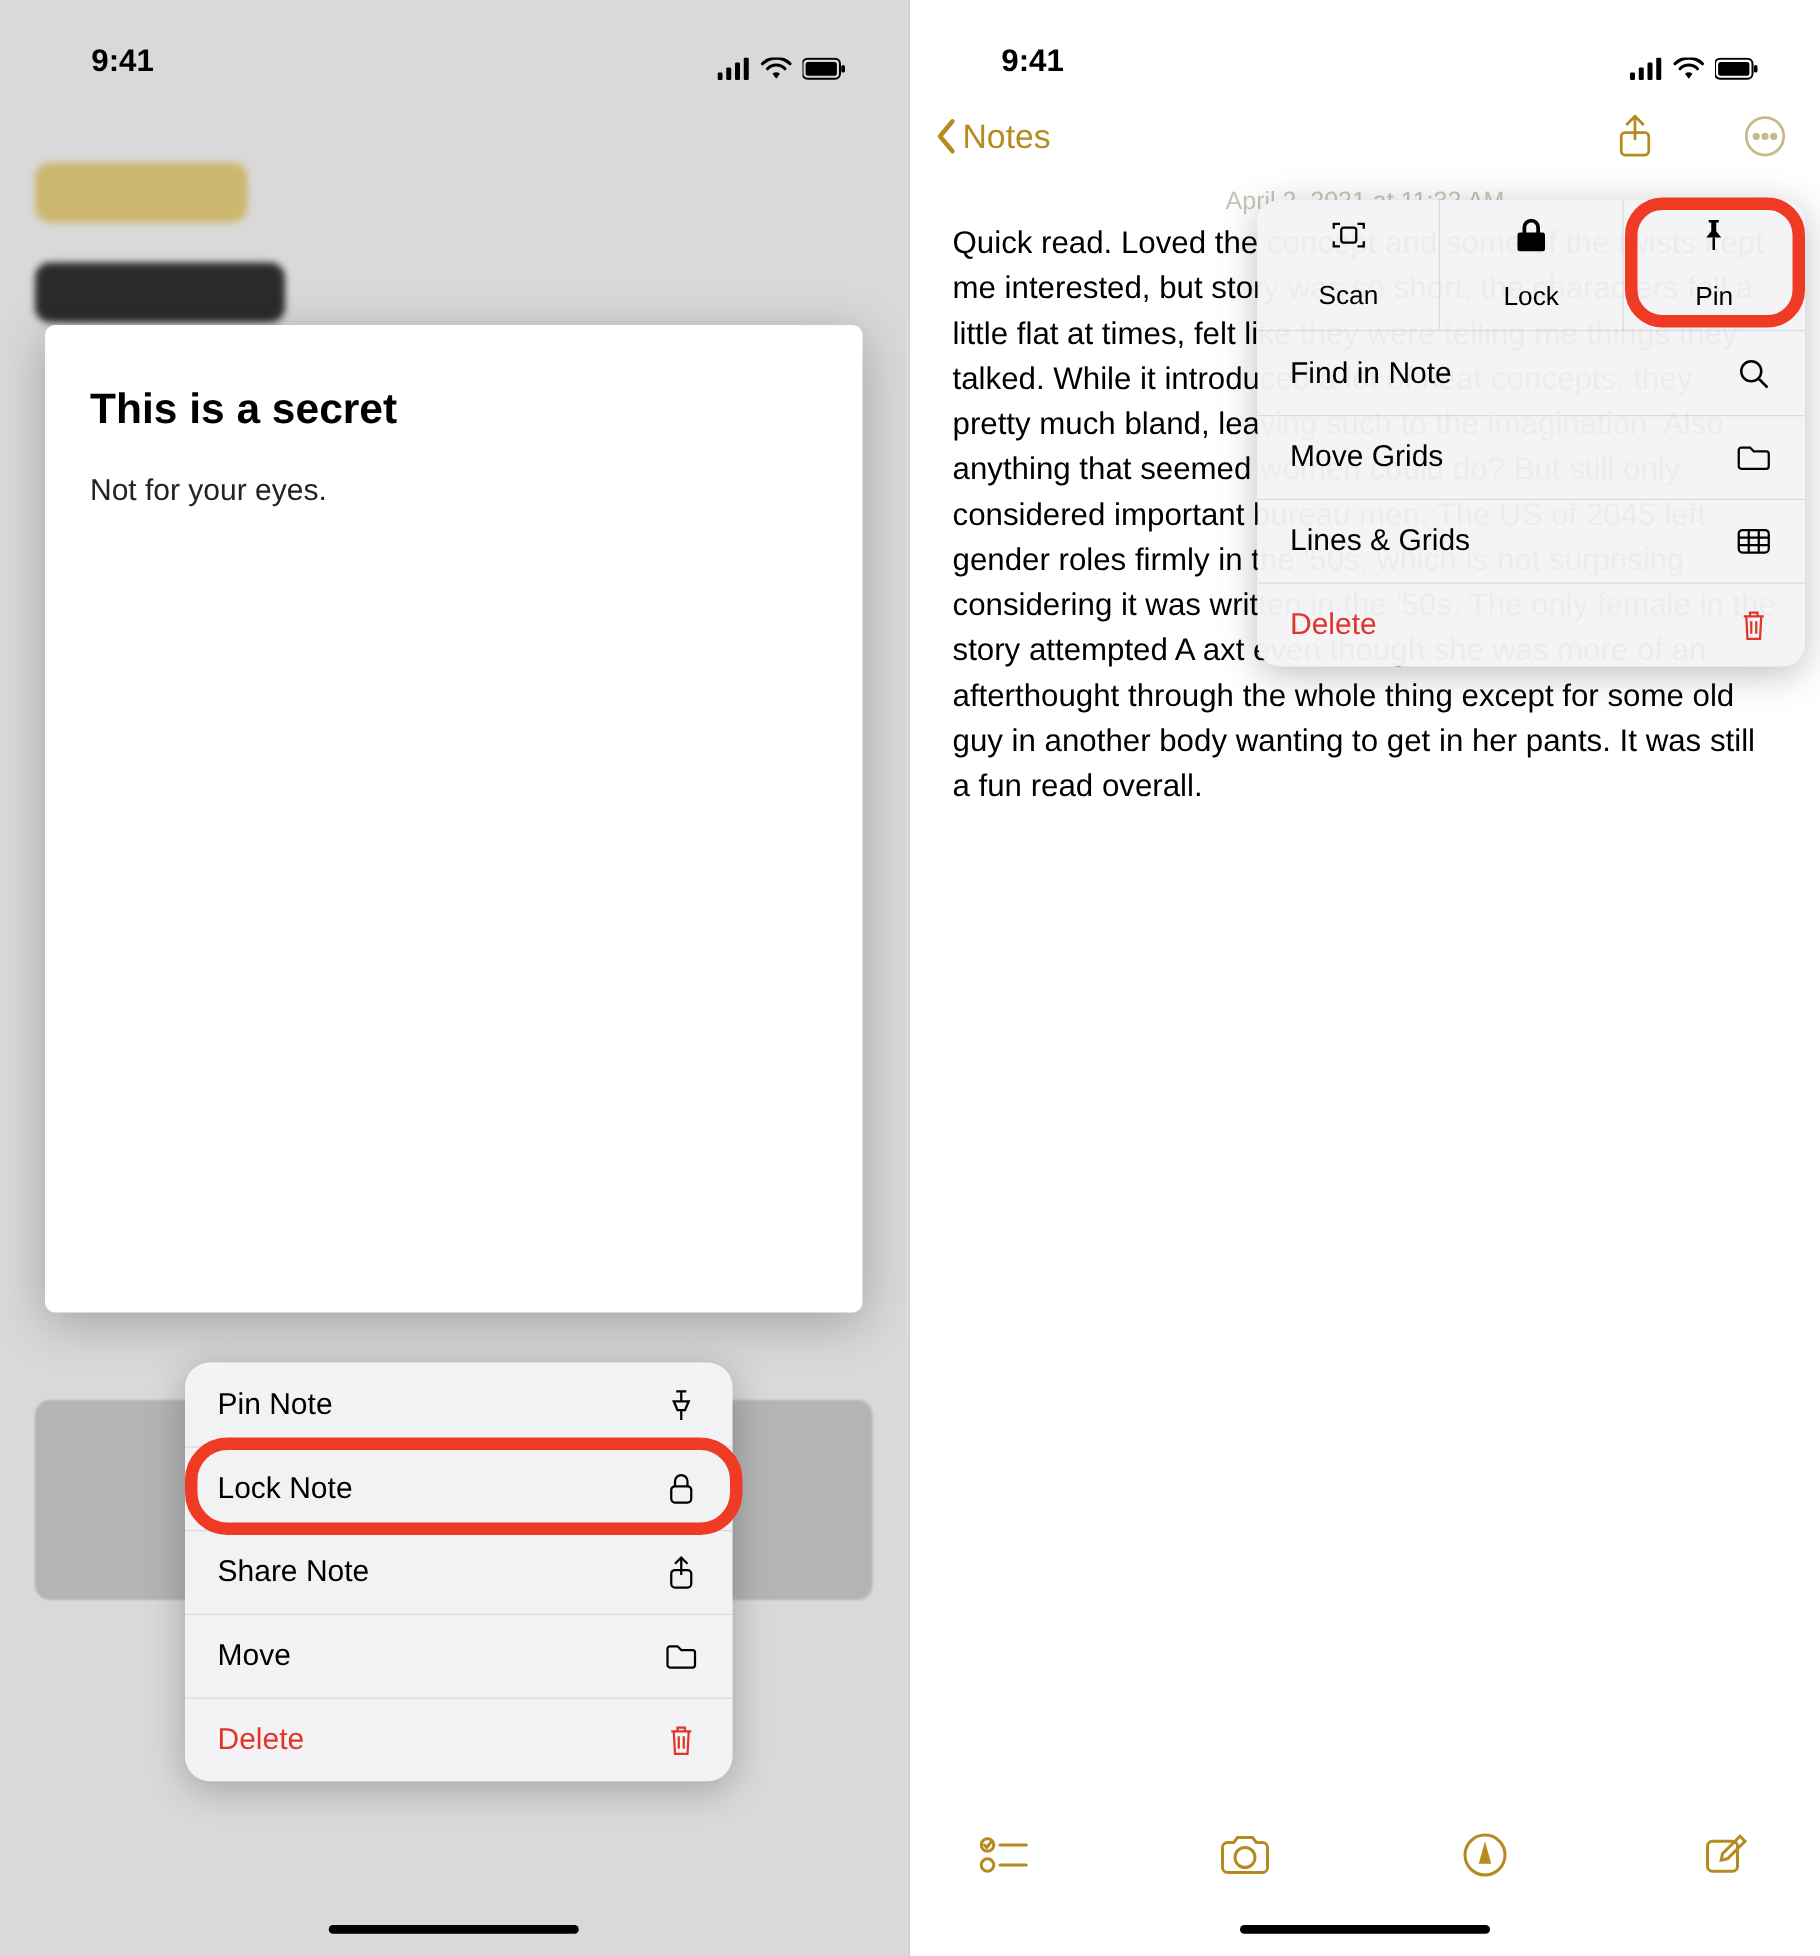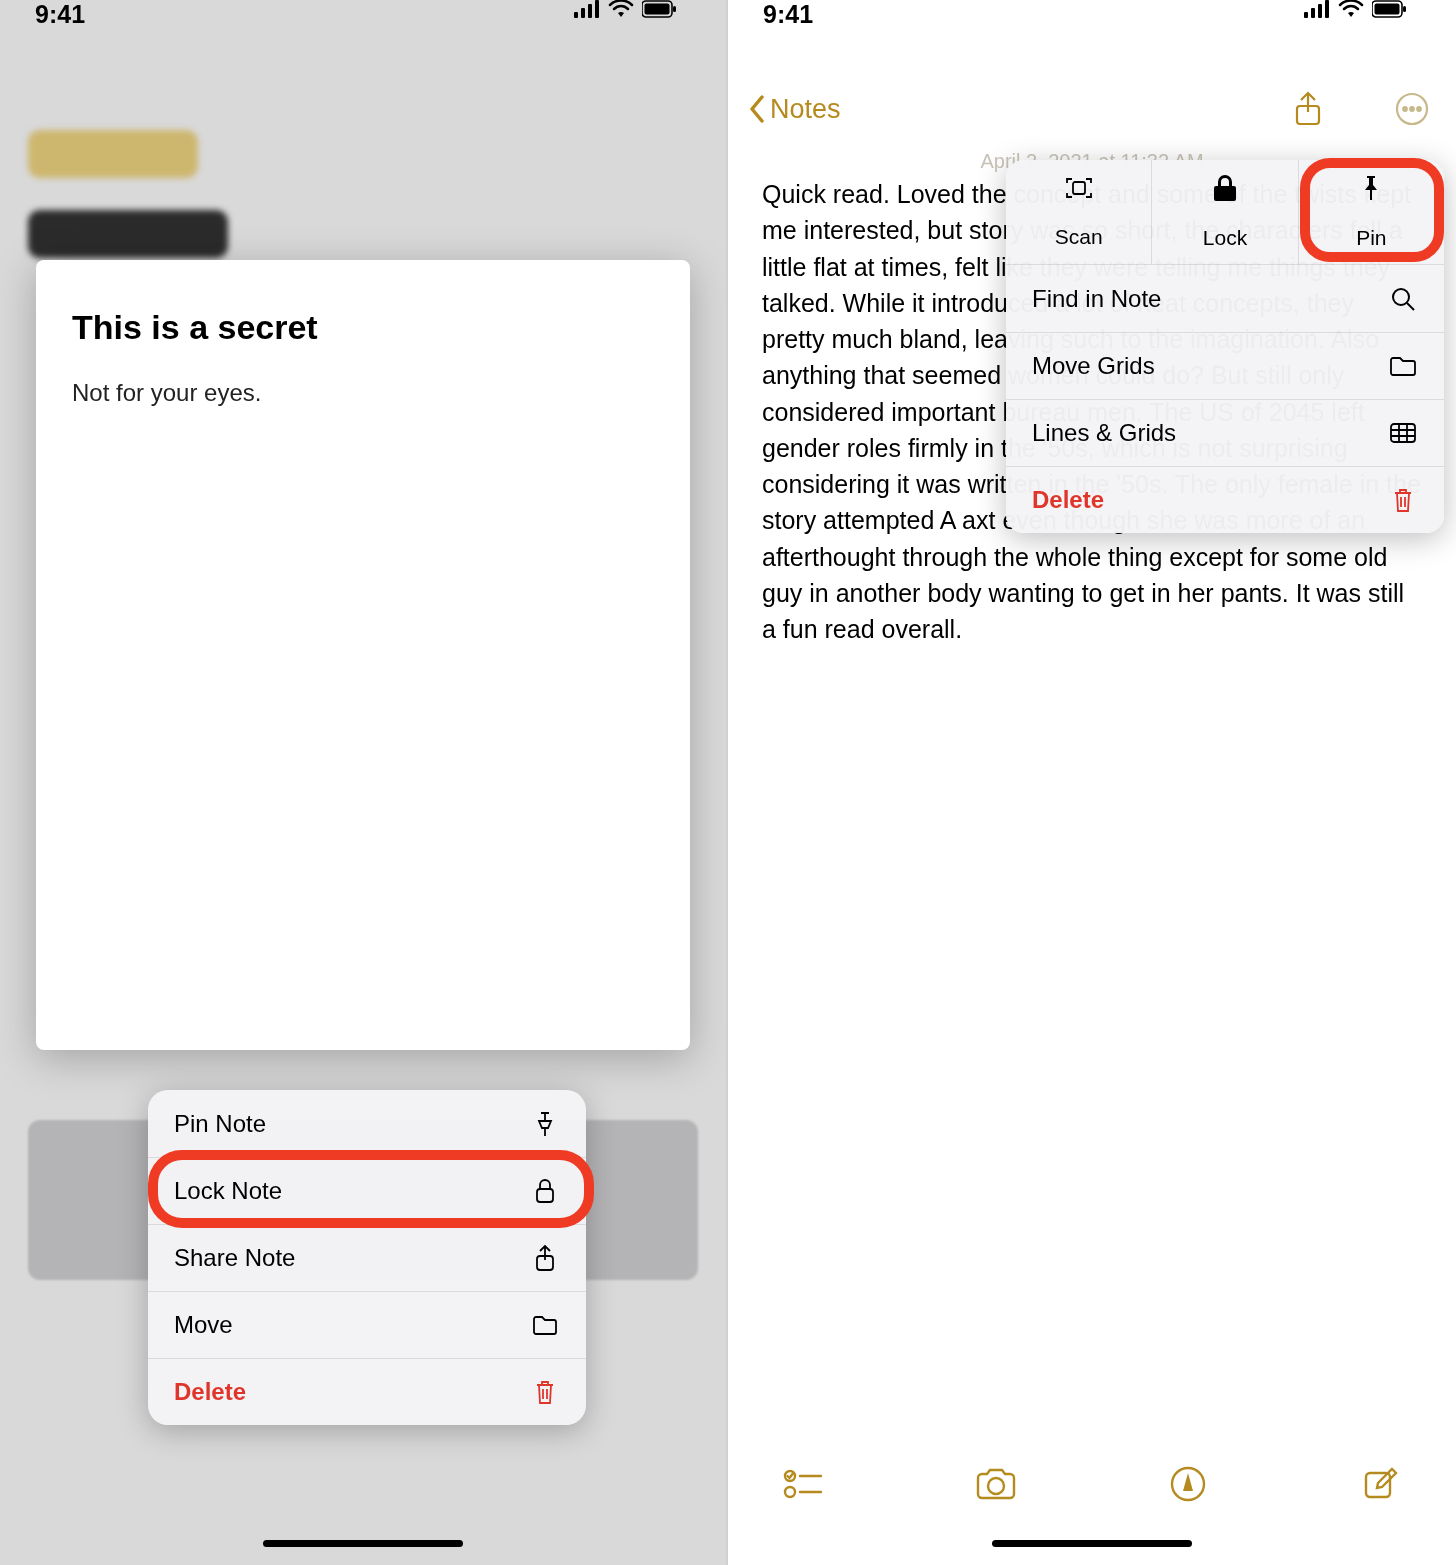--- a/index.html
+++ b/index.html
@@ -21,22 +21,22 @@
   .phone-left  { width: 728px; border-right: 2px solid #d0d0d0; }
   .phone-right { width: 728px; }
 
   
   .status-bar {
     position: absolute;
     top: 0; left: 0; right: 0;
     height: 64px;
     display: flex;
     justify-content: space-between;
-    align-items: flex-start;
-    padding: 0 48px 0 35px;
+    align-items: flex-end;
+    padding: 0 48px 0 73px;
     font-size: 25px;
     font-weight: 600;
     z-index: 50;
   }
   .status-icons { display: flex; align-items: center; gap: 8px; }
   .status-icons svg { display: block; }
 
   
   .home-indicator {
     position: absolute;
@@ -101,21 +101,21 @@
     justify-content: space-between;
     padding: 0 26px;
     height: 67px;
     font-size: 24px;
     background: transparent;
     position: relative;
   }
   .menu-item + .menu-item {
     border-top: 1px solid rgba(0,0,0,0.10);
   }
-  .menu-item.destructive { color: #e0352b; font-weight: bold; }
+  .menu-item.destructive { color: #e0352b; }
   .menu-item .mi-icon { width: 30px; display:flex; justify-content:center; }
 
   .highlight-ring {
     position: absolute;
     border: 10px solid #ef3b24;
     border-radius: 34px;
     pointer-events: none;
     z-index: 40;
   }
   .hl-left  { left: 148px; width: 446px; top: 1150px; height: 78px; }

